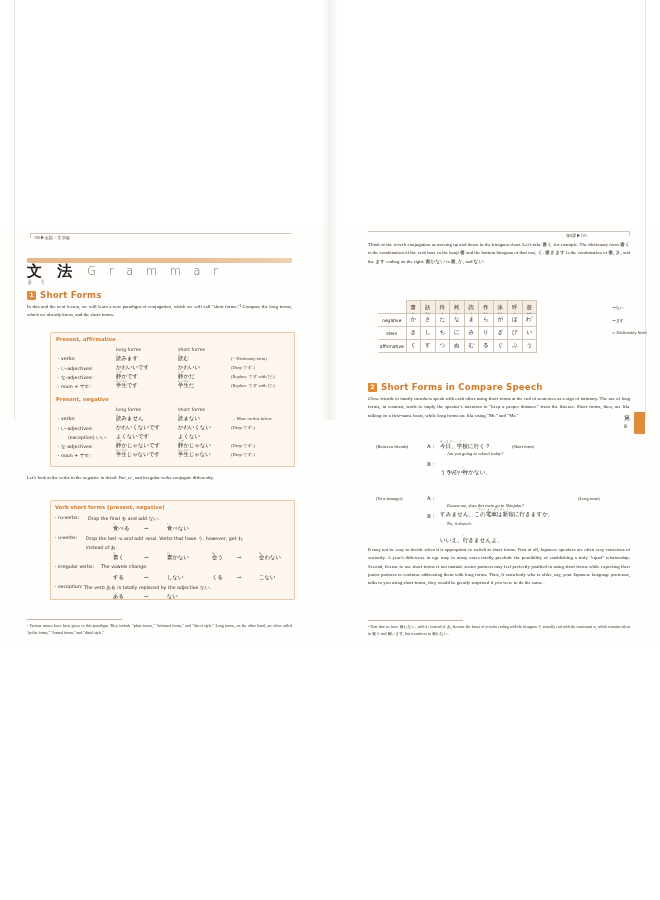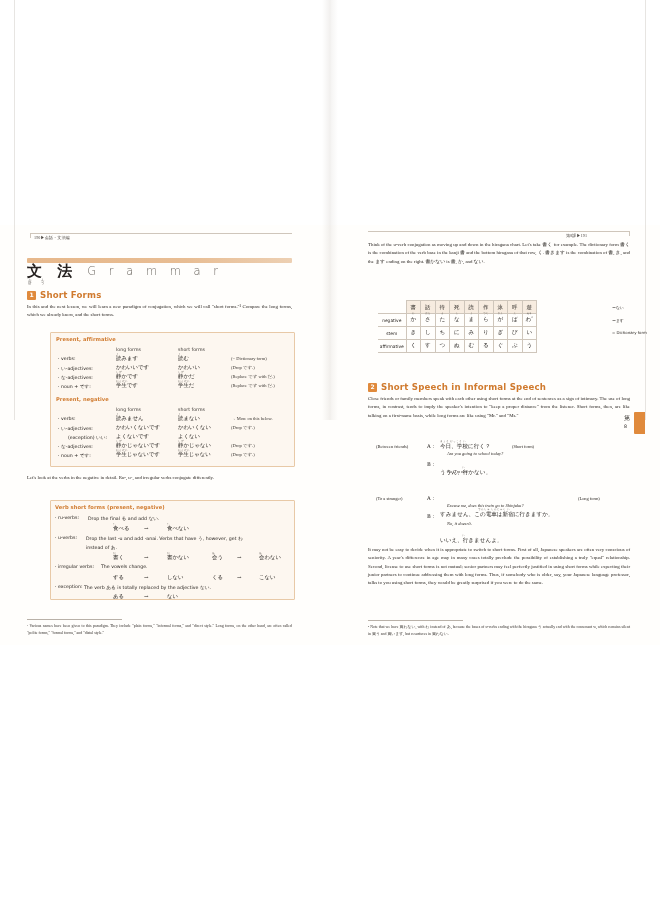--- a/index.html
+++ b/index.html
@@ -509,21 +509,21 @@
       </tr>
     </tbody>
   </table>
 
   <div class="chart-side" style="top:305px;">〜ない</div>
   <div class="chart-side" style="top:318px;">〜ます</div>
   <div class="chart-side" style="top:330px;">= Dictionary form</div>
 
   <div class="sec-head" style="left:368px; top:382px;">
     <span class="sec-num">2</span>
-    <span class="sec-title">Short Speech in Informal Speech</span>
+    <span class="sec-title">Short Forms in Compare Speech</span>
   </div>
 
   <div class="para" style="left:368px; top:395px; width:262px;">Close friends or family members speak with each other using short forms at the end of sentences as a sign of intimacy. The use of long forms, in contrast, tends to imply the speaker's intention to "keep a proper distance" from the listener. Short forms, then, are like talking on a first-name basis, while long forms are like using "Mr." and "Ms."</div>
 
   <div class="dlg dlg-ctx" style="left:376px; top:444px;">(Between friends)</div>
   <div class="dlg dlg-sp" style="left:427px; top:443px;"><span>A</span>：</div>
   <div class="dlg dlg-jp" style="left:440px; top:443px;"><span class="furi">きょう   がっこう  い</span><span>今日、学校に行く？</span></div>
   <div class="dlg dlg-tag" style="left:512px; top:444px;">(Short form)</div>
   <div class="dlg dlg-en" style="left:447px; top:451px;">Are you going to school today?</div>
   <div class="dlg dlg-sp" style="left:427px; top:461px;"><span>B</span>：</div>

